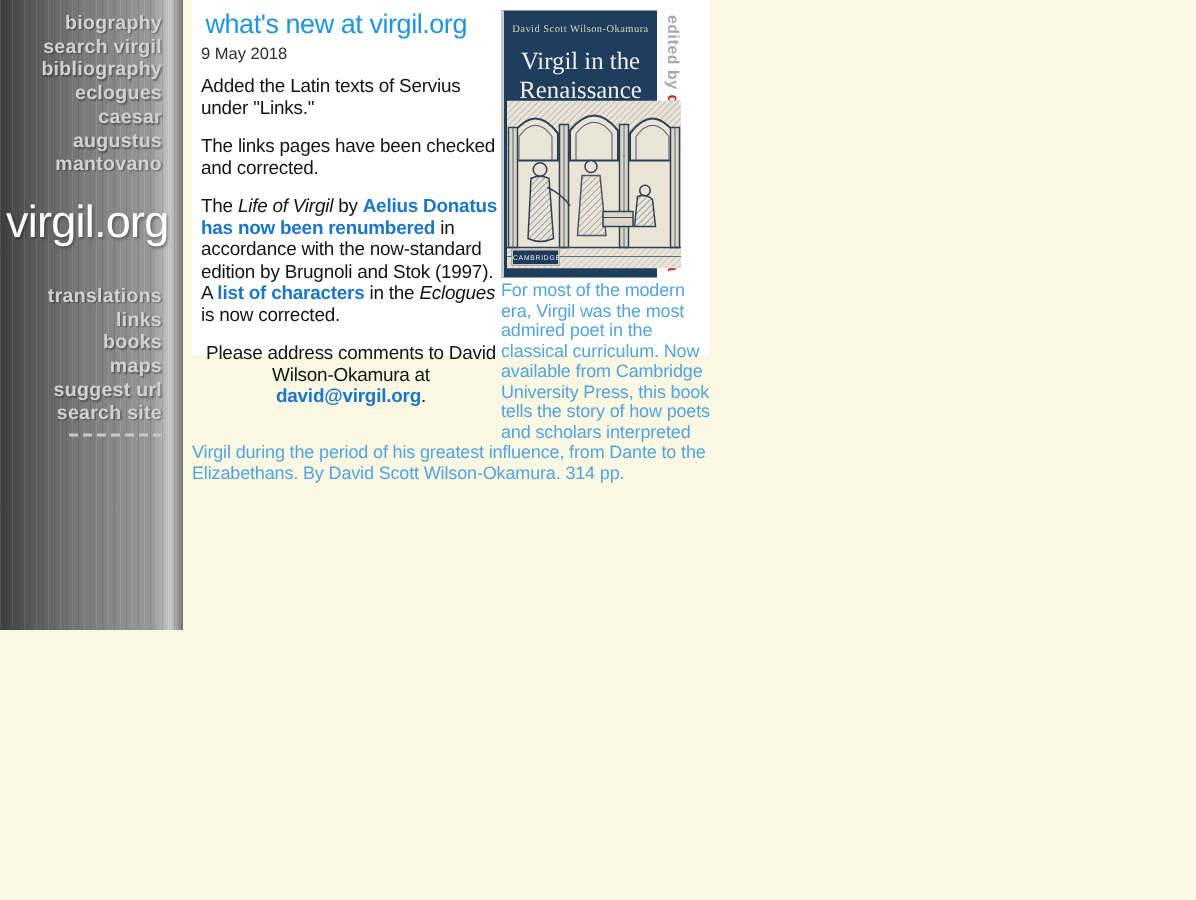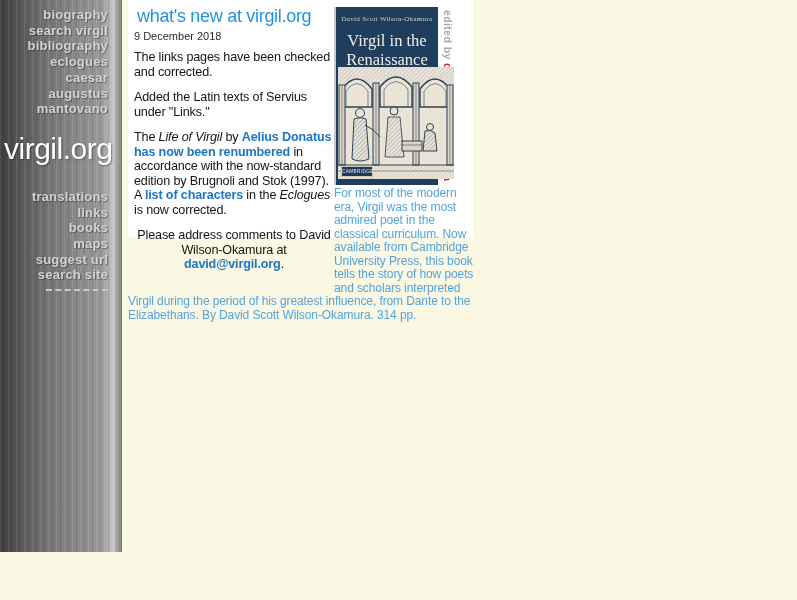--- a/index.html
+++ b/index.html
@@ -1,21 +1,21 @@
 <!DOCTYPE html>
 <html><head>
 <meta charset="utf-8">
 <style>
   html,body{margin:0;padding:0;}
   body{font-family:"Liberation Sans", sans-serif;}
   #page{position:relative;width:797px;height:600px;background:#FAF7E2;overflow:hidden;}
 
   
   #sidebar{
-    position:absolute;left:0;top:0;width:122px;height:552px;
+    position:absolute;left:0;top:0;width:122px;height:420px;
     background:
       repeating-linear-gradient(90deg,
         rgba(255,255,255,0.10) 0px, rgba(255,255,255,0.10) 1px,
         rgba(255,255,255,0) 1px,  rgba(255,255,255,0) 4px,
         rgba(0,0,0,0.10) 4px, rgba(0,0,0,0.10) 5px,
         rgba(0,0,0,0) 5px, rgba(0,0,0,0) 8px),
       linear-gradient(90deg,#3E3E3E 0%, #5A5A5A 18%, #757575 40%, #8B8B8B 65%,
         #9A9A9A 84%, #C7C7C7 93%, #A9A9A9 96%, #6F6F6F 100%);
   }
   .nav-list{list-style:none;margin:0;padding:7px 14px 0 0;text-align:right;}
@@ -168,24 +168,24 @@
         <div id="cambridge-badge">CAMBRIDGE</div>
       </div>
       <div id="spine-text">
         <span id="edited-by">edited by </span>
         <span id="editor-name">david wilson-okamura</span>
       </div>
     </div>
 
     <div id="main-col">
       <h1>what's new at virgil.org</h1>
-      <div id="date-line">9 December 2018</div>
+      <div id="date-line">9 May 2018</div>
 
+      <p class="para">Added the Latin texts of Servius under "Links."</p>
       <p class="para">The links pages have been checked and corrected.</p>
-      <p class="para">Added the Latin texts of Servius under "Links."</p>
 
       <p class="para"><span>The </span><span class="t-italic">Life of Virgil</span><span> by </span><span class="t-link">Aelius Donatus has now been renumbered</span><span> in accordance with the now-standard edition by Brugnoli and Stok (1997). A </span><span class="t-link">list of characters</span><span> in the </span><span class="t-italic">Eclogues</span><span> is now corrected.</span></p>
 
       <p class="para last"><span>Please address comments to David Wilson-Okamura at </span><span class="t-link">david@virgil.org</span><span>.</span></p>
     </div>
 
     <p id="caption">For most of the modern era, Virgil was the most admired poet in the classical curriculum. Now available from Cambridge University Press, this book tells the story of how poets and scholars interpreted Virgil during the period of his greatest influence, from Dante to the Elizabethans. By David Scott Wilson-Okamura. 314 pp.</p>
 
   </div>
 </div>

